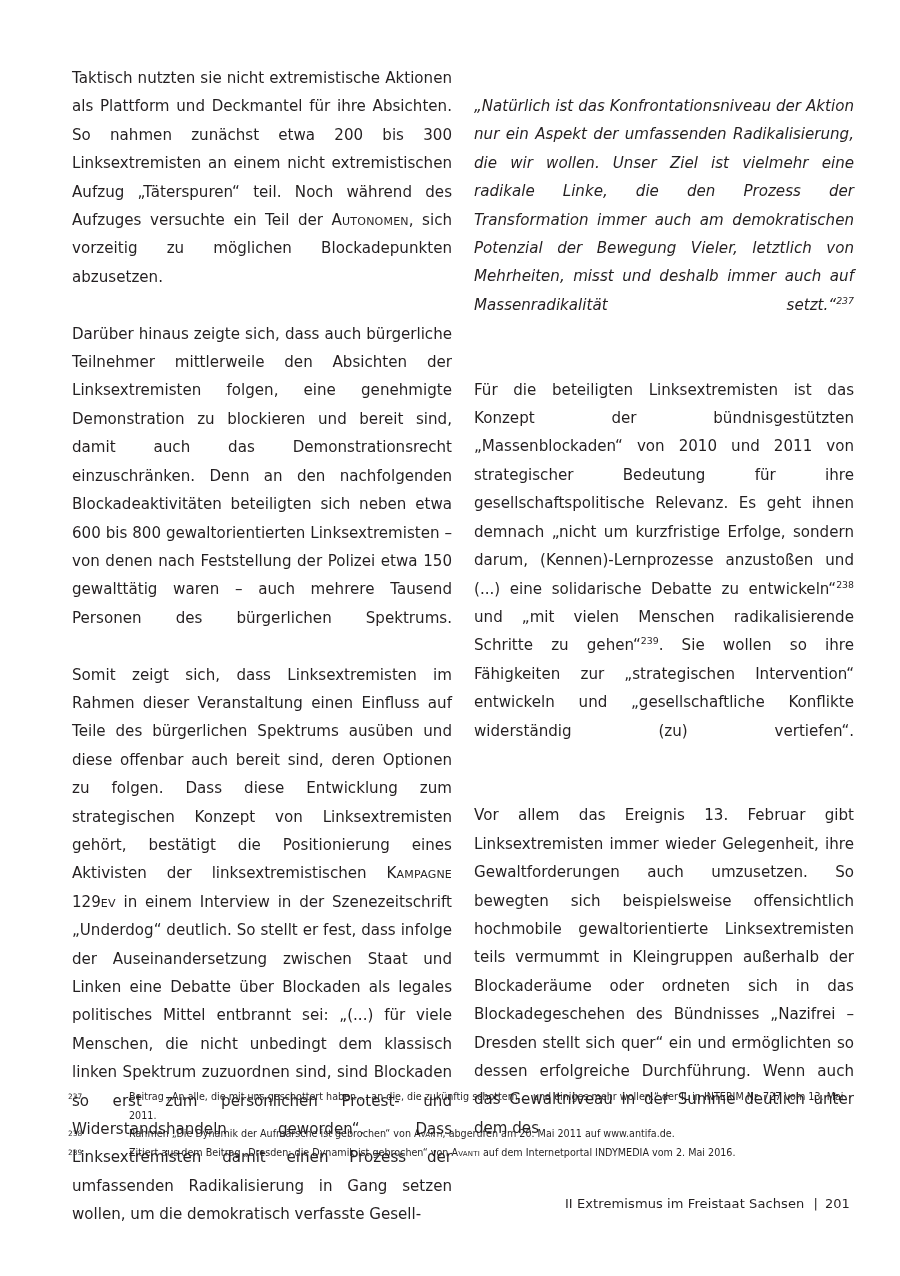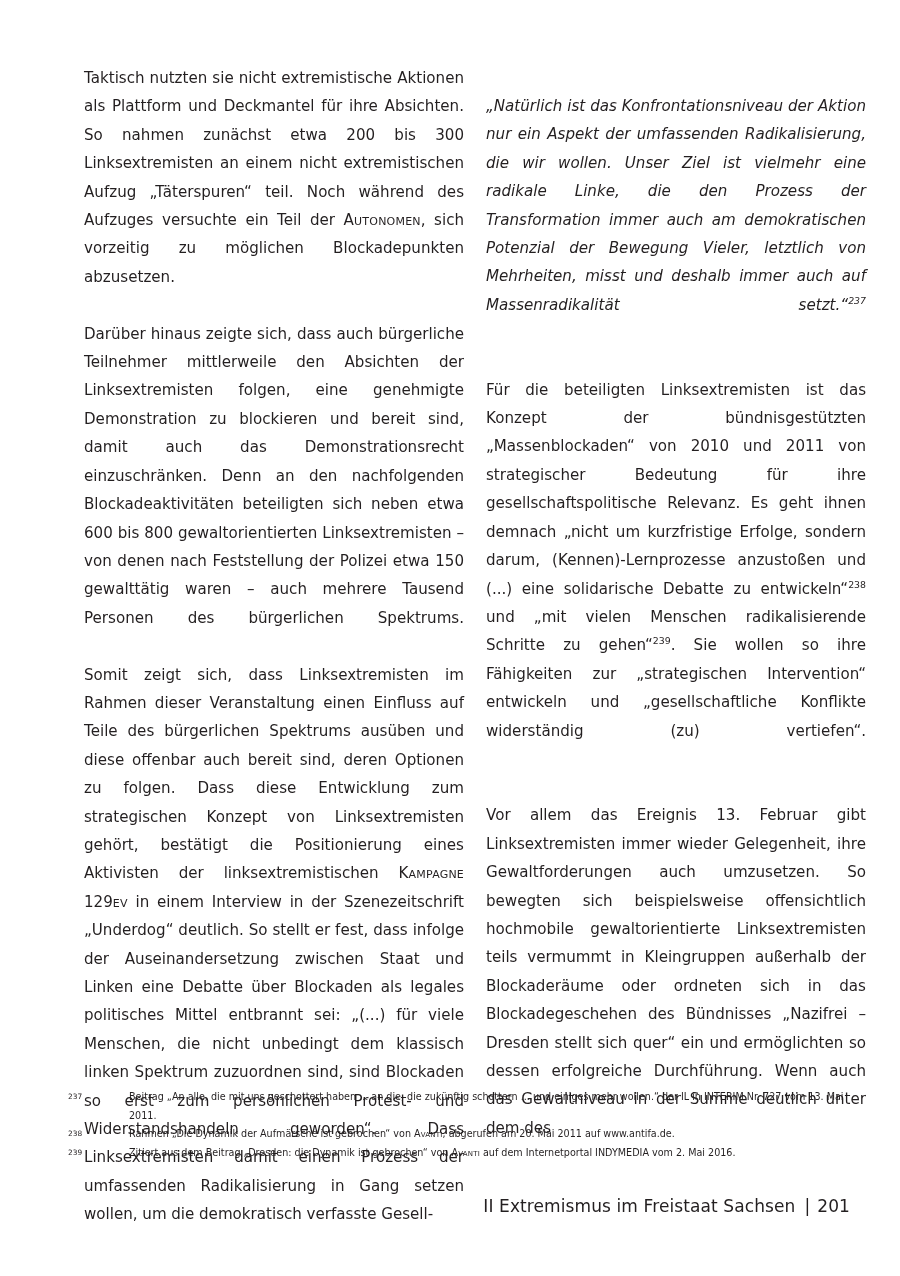--- a/index.html
+++ b/index.html
@@ -20,21 +20,21 @@
     position: absolute;
     left: 0; top: 0;
     width: 900px;
     height: 1276px;
     background: #ffffff;
   }
 
   
   .columns {
     position: absolute;
-    left: 84px;
+    left: 72px;
     top: 64px;
     width: 782px;
     height: 975px;
     display: flex;
     justify-content: space-between;
   }
   .col {
     width: 380px;
     font-size: 15.1px;
     line-height: 28.4px;
@@ -99,21 +99,21 @@
     padding-left: 44px;
   }
 
   
   .footer {
     position: absolute;
     left: 0;
     top: 1196px;
     width: 850px;
     text-align: right;
-    font-size: 17px;
+    font-size: 13px;
     letter-spacing: 0.1px;
     color: #231f20;
   }
   .footer .sep {
     display: inline-block;
     padding: 0 7px 0 9px;
     color: #231f20;
   }
 </style>
 </head>

